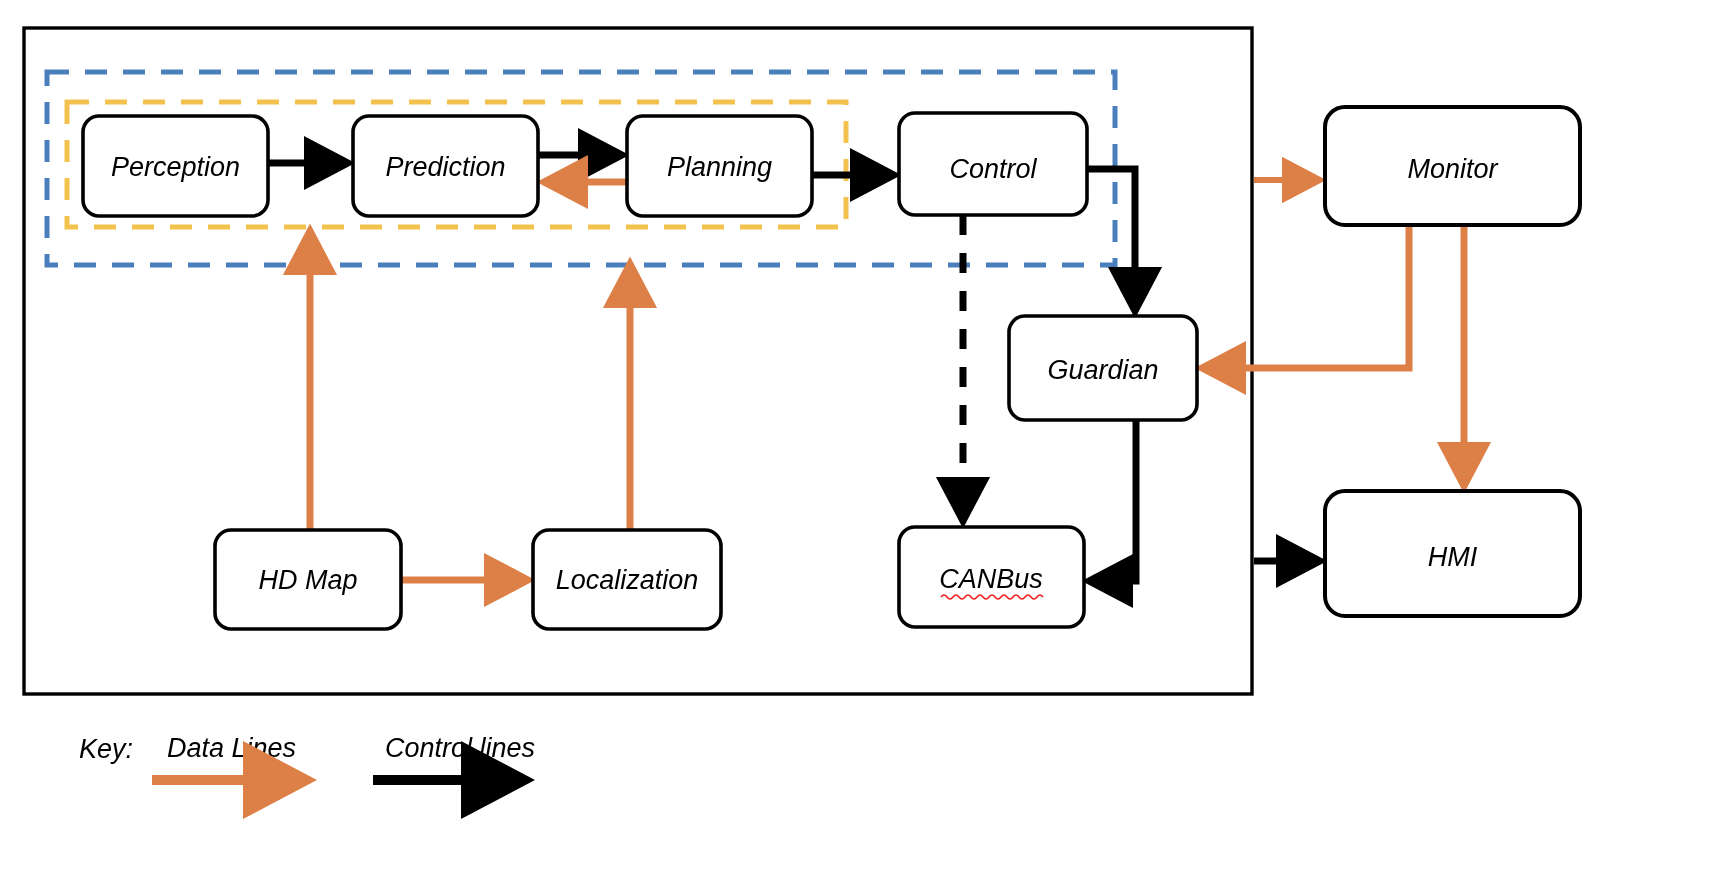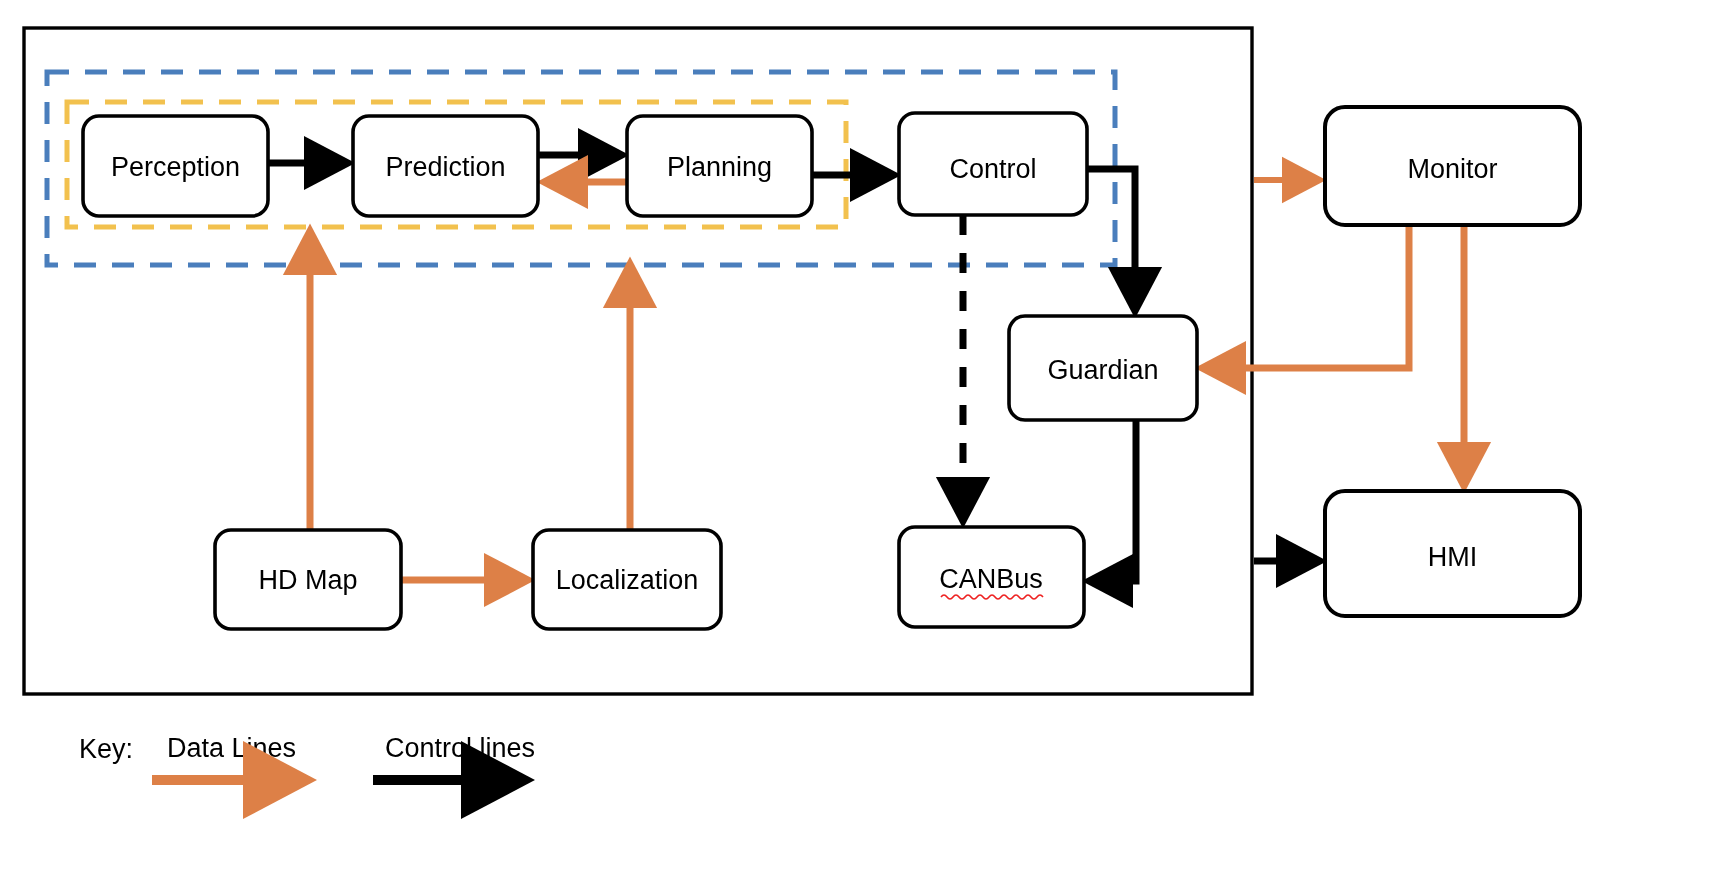--- a/index.html
+++ b/index.html
@@ -1,17 +1,17 @@
 <!DOCTYPE html>
 <html><head>
 <meta charset="utf-8">
 <style>
   html,body{margin:0;padding:0;background:#ffffff;}
   body{width:1732px;height:882px;font-family:"Liberation Sans","DejaVu Sans",sans-serif;overflow:hidden;}
-  #stage{position:relative;width:1732px;height:882px;background:#fff;}
+  #stage{position:relative;width:1732px;height:882px;background:#fff;font-style:italic;}
   svg#diagram{position:absolute;left:0;top:0;width:1732px;height:882px;display:block;}
   .node-label{font-family:"Liberation Sans","DejaVu Sans",sans-serif;font-size:27px;fill:#000;}
   .key-label{font-family:"Liberation Sans","DejaVu Sans",sans-serif;font-size:27px;fill:#000;}
   .squiggle{stroke:#ee2222;stroke-width:1.6;fill:none;}
 </style>
 </head>
 <body>
 
 <div id="stage">
 

